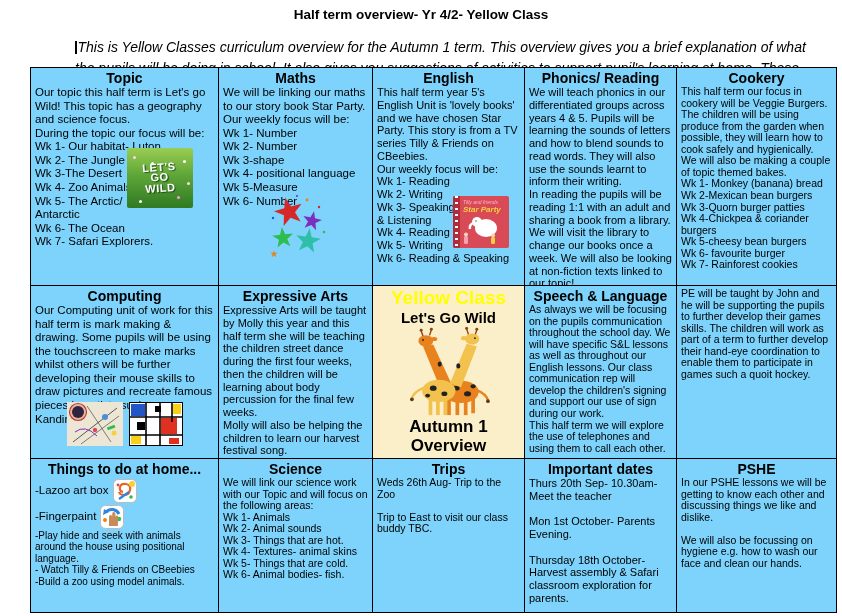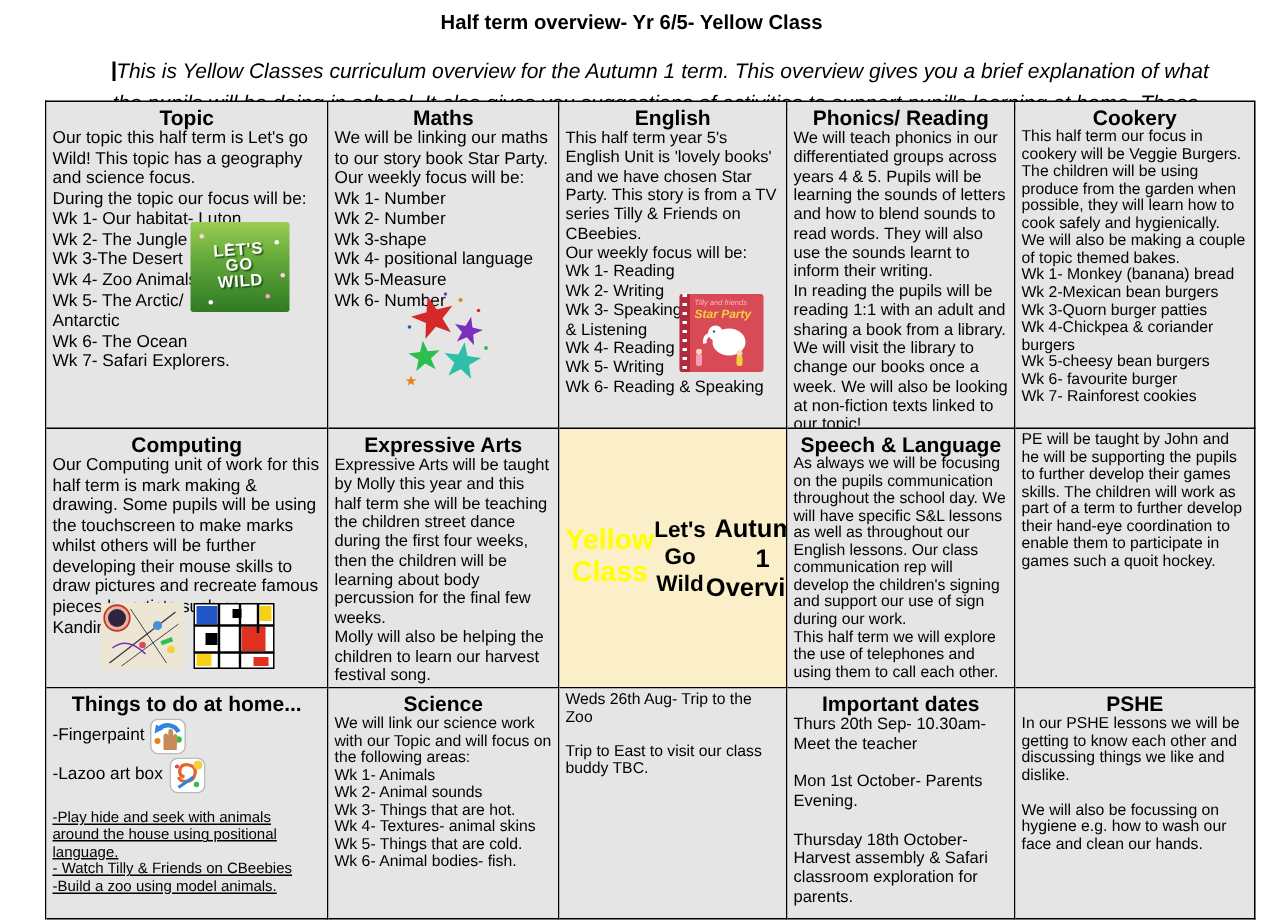--- a/index.html
+++ b/index.html
@@ -22,34 +22,34 @@
   .grid{
     position:absolute;left:30px;top:67px;
     display:grid;
     grid-template-columns:188px 154px 152px 152px 160px;
     grid-template-rows:218px 173px 154px;
     border-left:1.5px solid #000;border-top:1.5px solid #000;
   }
   .cell{
     position:relative;box-sizing:border-box;
     border-right:1.5px solid #000;border-bottom:1.5px solid #000;
-    padding:2px 4px;overflow:hidden;background:#e5e5e5;
+    padding:2px 4px;overflow:hidden;background:#7dd3fc;
   }
   .cell h3{
     margin:0;text-align:center;font-size:14px;font-weight:bold;line-height:1.15;
   }
   .body{white-space:pre-line;}
   .fs-a{font-size:11.5px;line-height:1.18;}
   .fs-b{font-size:11px;line-height:1.16;}
   .fs-c{font-size:10.5px;line-height:1.1;}
 
   
   .center-cell{
     background:#FBEFC9;text-align:center;
-    display:flex;flex-direction:row;align-items:center;
+    display:flex;flex-direction:column;align-items:center;
   }
   .yellow-title{color:#FFFF00;font-size:19px;font-weight:bold;line-height:1.1;}
   .theme-title{color:#000;font-size:15px;font-weight:bold;line-height:1.2;}
   .overview-title{color:#000;font-size:17px;font-weight:bold;line-height:1.15;margin-top:1px;}
 
   
   .banner{
     position:absolute;left:96px;top:80px;width:66px;height:60px;
     background:linear-gradient(180deg,#9ACD52 0%,#5FA638 45%,#2F7A23 100%);
     border-radius:2px;display:flex;align-items:center;justify-content:center;
@@ -82,26 +82,26 @@
   .book-series{position:absolute;left:10px;top:3px;font-size:5px;color:#FFB3C6;font-style:italic;}
   .book-title{position:absolute;left:10px;top:9px;font-size:8px;font-weight:bold;color:#F4D03F;font-style:italic;}
   .book-art{position:absolute;left:7px;top:16px;}
 
   
   .kandinsky{position:absolute;left:36px;top:116px;}
   .mondrian{position:absolute;left:98px;top:116px;}
 
   
   .app-row{display:flex;align-items:center;gap:4px;margin-top:2px;}
-  .home-small{white-space:pre-line;font-size:10px;line-height:1.14;margin-top:11px;text-decoration:underline;}
+  .home-small{white-space:pre-line;font-size:10px;line-height:1.14;margin-top:1px;}
 </style>
 </head>
 <body>
 
-<div class="page-title">Half term overview- Yr 6/5- Yellow Class</div>
+<div class="page-title">Half term overview- Yr 4/2- Yellow Class</div>
 
 <div class="intro-wrap"><span class="caret"></span><span>This is Yellow Classes curriculum overview for the Autumn 1 term. This overview gives you a brief explanation of what the pupils will be doing in school. It also gives you suggestions of activities to support pupil's learning at home. These are only suggestions, not compulsory activities.</span></div>
 
 <div class="grid">
 
   <div class="cell">
     <h3>Topic</h3>
     <div class="body fs-a">Our topic this half term is Let's go Wild! This topic has a geography and science focus.
 During the topic our focus will be:
 Wk 1- Our habitat- Luton
@@ -300,58 +300,59 @@
 This half term we will explore the use of telephones and using them to call each other.</div>
   </div>
 
   <div class="cell">
     <div class="body fs-c">PE will be taught by John and he will be supporting the pupils to further develop their games skills. The children will work as part of a term to further develop their hand-eye coordination to enable them to participate in games such a quoit hockey.</div>
   </div>
 
   <div class="cell">
     <h3>Things to do at home...</h3>
     <div class="app-row">
+      <span class="fs-a">-Lazoo art box</span>
+      <svg width="24" height="24" viewBox="0 0 24 24">
+        <rect x="0.5" y="0.5" width="23" height="23" rx="5" fill="#fff" stroke="#bbb"></rect>
+        <path d="M10 13 q-4-1 -3-5 q1-4 6-3 q5 1 4 6 q-1 5 -6 5 q-4 0 -5-3" stroke="#E8652A" stroke-width="2.2" fill="none"></path>
+        <circle cx="19" cy="5" r="3" fill="#F4D03F"></circle>
+        <line x1="6" y1="20" x2="16" y2="13" stroke="#2E86DE" stroke-width="2.2"></line>
+        <circle cx="18" cy="18" r="1.8" fill="#2EBE4F"></circle>
+        <circle cx="5" cy="6" r="1.4" fill="#D94A57"></circle>
+      </svg>
+    </div>
+    <div class="app-row">
       <span class="fs-a">-Fingerpaint</span>
       <svg width="24" height="24" viewBox="0 0 24 24">
         <rect x="0.5" y="0.5" width="23" height="23" rx="5" fill="#fff" stroke="#bbb"></rect>
         <path d="M19 9 A8 8 0 0 0 6 7" stroke="#2E86DE" stroke-width="3" fill="none"></path>
         <polygon points="4,4 9,7 3,10" fill="#2E86DE"></polygon>
         <circle cx="19" cy="14" r="2.2" fill="#2EBE4F"></circle>
         <circle cx="5" cy="15" r="2" fill="#E8821E"></circle>
         <path d="M9 21 L9 12 q0-2 1.6-2 q1.6 0 1.6 2 l0-3 q0-2 1.6-2 q1.6 0 1.6 2 l0 3 q0-1.6 1.4-1.6 q1.4 0 1.4 1.8 L17.8 21 Z" fill="#C68B59"></path>
       </svg>
     </div>
-    <div class="app-row">
-      <span class="fs-a">-Lazoo art box</span>
-      <svg width="24" height="24" viewBox="0 0 24 24">
-        <rect x="0.5" y="0.5" width="23" height="23" rx="5" fill="#fff" stroke="#bbb"></rect>
-        <path d="M10 13 q-4-1 -3-5 q1-4 6-3 q5 1 4 6 q-1 5 -6 5 q-4 0 -5-3" stroke="#E8652A" stroke-width="2.2" fill="none"></path>
-        <circle cx="19" cy="5" r="3" fill="#F4D03F"></circle>
-        <line x1="6" y1="20" x2="16" y2="13" stroke="#2E86DE" stroke-width="2.2"></line>
-        <circle cx="18" cy="18" r="1.8" fill="#2EBE4F"></circle>
-        <circle cx="5" cy="6" r="1.4" fill="#D94A57"></circle>
-      </svg>
-    </div>
     <div class="home-small">-Play hide and seek with animals around the house using positional language.
 - Watch Tilly &amp; Friends on CBeebies
 -Build a zoo using model animals.</div>
   </div>
 
   <div class="cell">
     <h3>Science</h3>
     <div class="body fs-c">We will link our science work with our Topic and will focus on the following areas:
 Wk 1- Animals
 Wk 2- Animal sounds
 Wk 3- Things that are hot.
 Wk 4- Textures- animal skins
 Wk 5- Things that are cold.
 Wk 6- Animal bodies- fish.</div>
   </div>
 
   <div class="cell">
+    <h3>Trips</h3>
     <div class="body fs-c">Weds 26th Aug- Trip to the Zoo
 
 Trip to East to visit our class buddy TBC.</div>
   </div>
 
   <div class="cell">
     <h3>Important dates</h3>
     <div class="body fs-b">Thurs 20th Sep- 10.30am- Meet the teacher
 
 Mon 1st October- Parents Evening.

